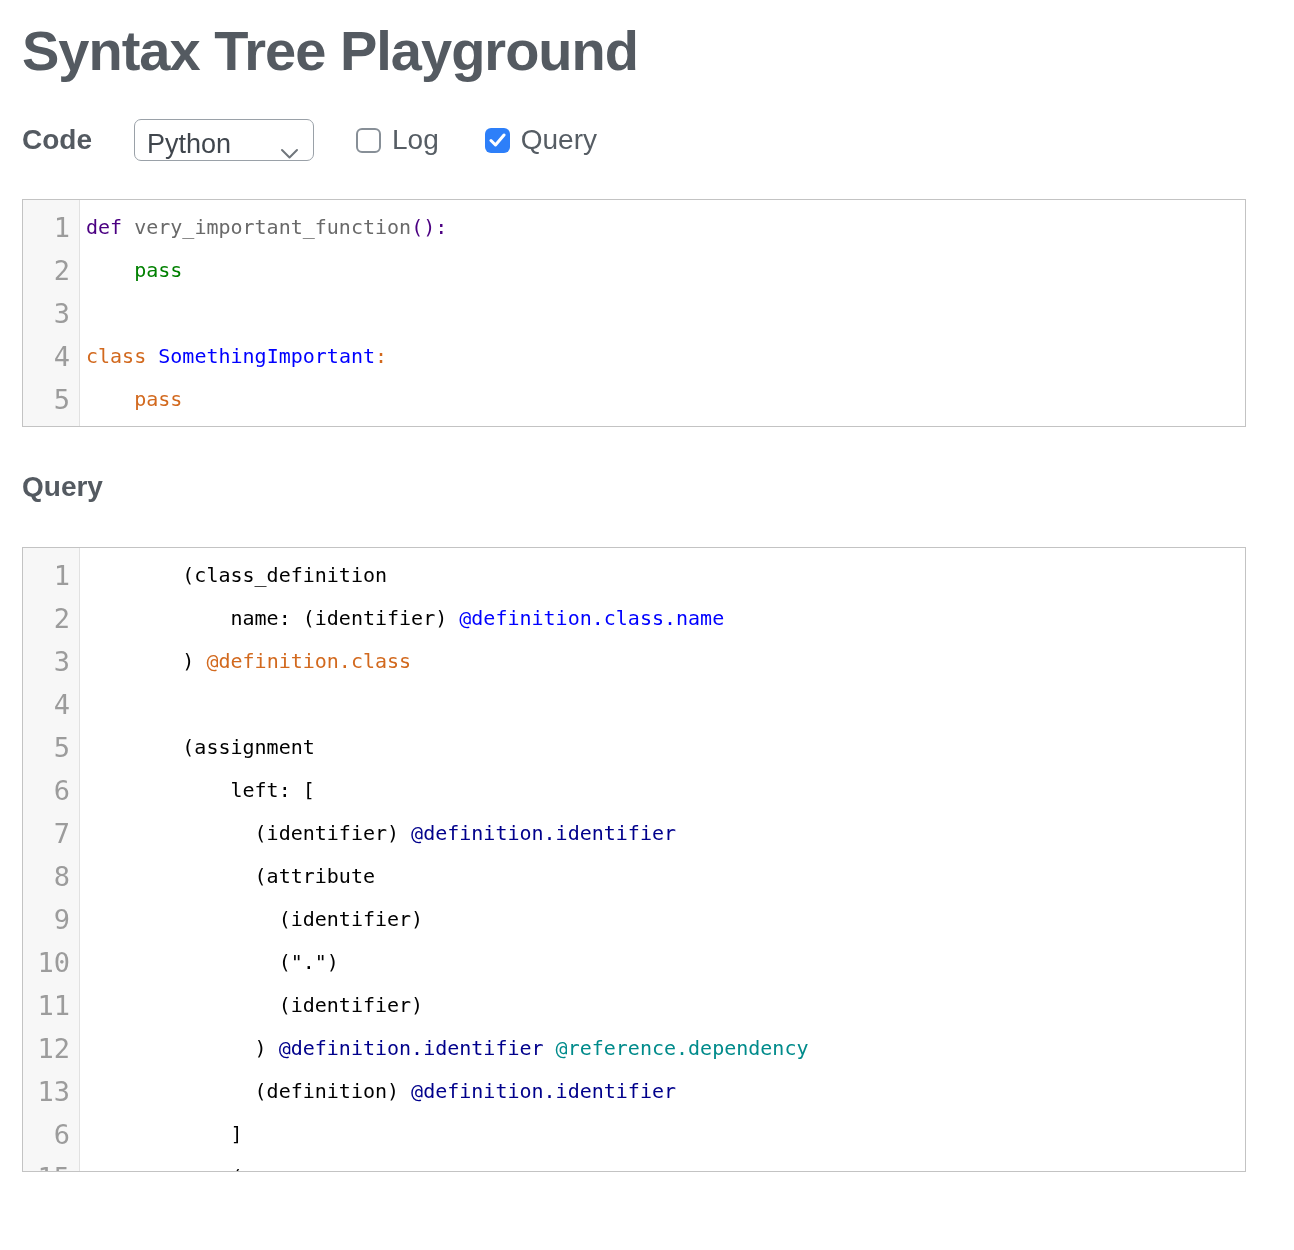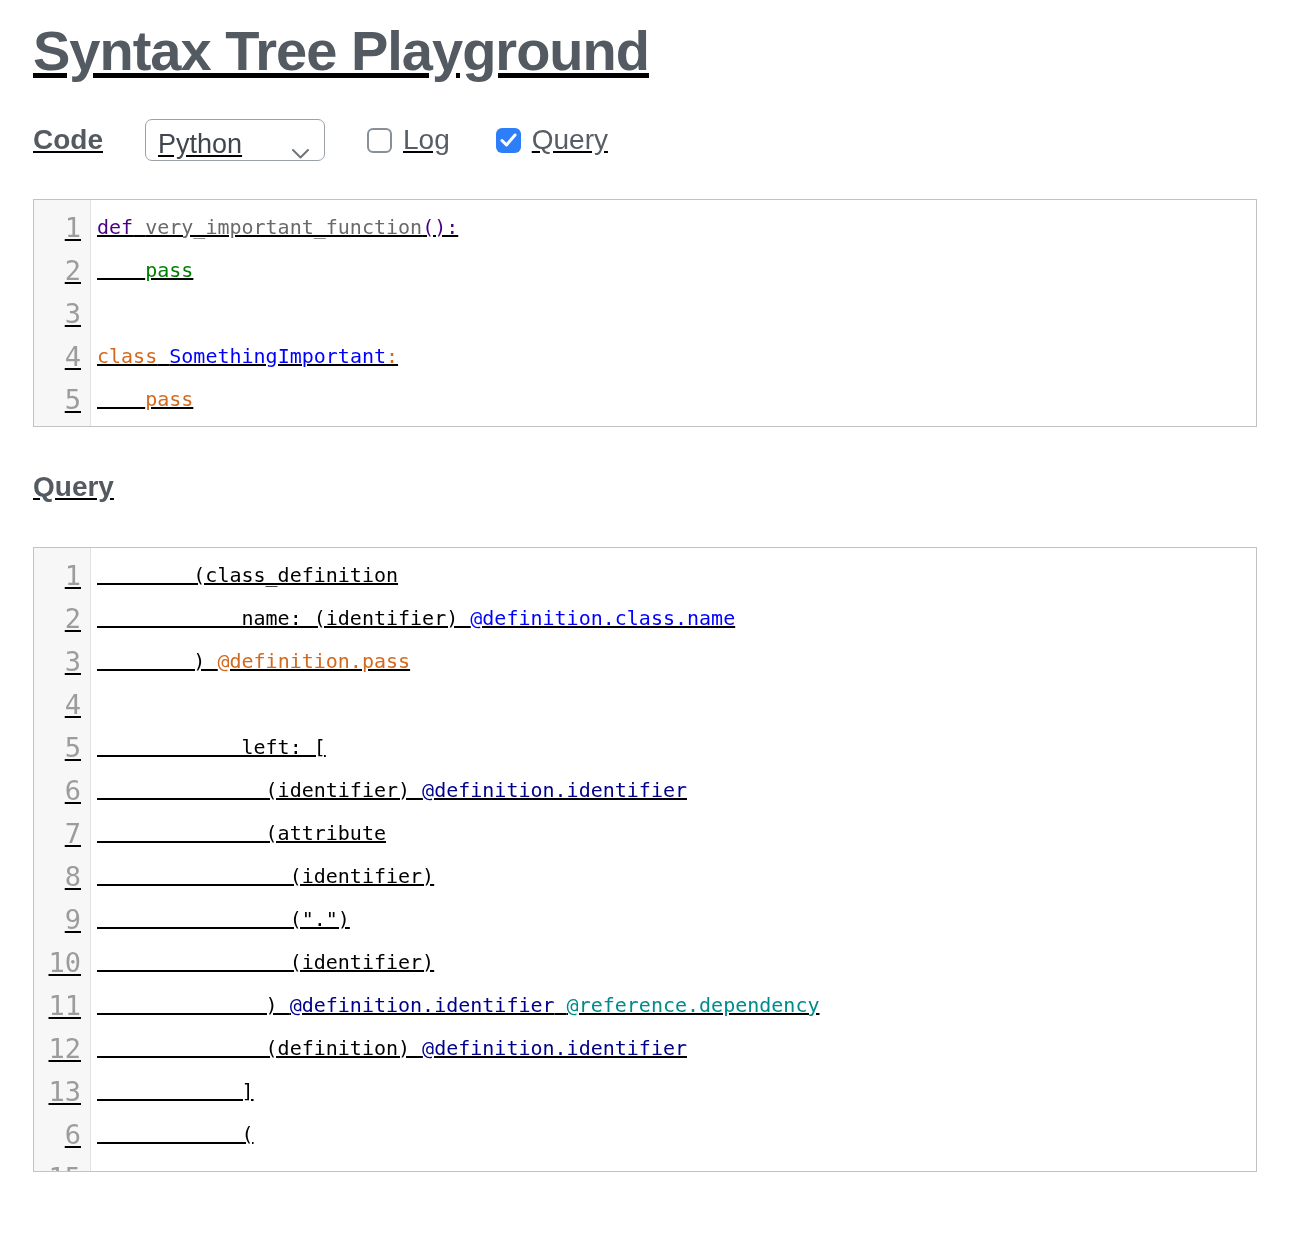--- a/index.html
+++ b/index.html
@@ -1,17 +1,17 @@
 <!DOCTYPE html>
 <html><head>
 <meta charset="utf-8">
 <style>
   html,body{margin:0;padding:0;background:#ffffff;}
   body{width:1294px;height:1250px;overflow:hidden;font-family:"Liberation Sans",sans-serif;}
-  .page{padding:10px 37px 0 33px;box-sizing:border-box;text-decoration:underline;}
+  .page{padding:10px 37px 0 22px;box-sizing:border-box;}
 
   h1.title{font-size:56px;font-weight:700;color:#545a61;margin:8px 0 0 0;letter-spacing:-1px;}
 
   .controls{display:flex;align-items:center;margin-top:36px;height:42px;}
   .ctl-label{font-size:28px;font-weight:700;color:#545a61;}
   .select{width:180px;height:42px;border:1.5px solid #9aa1a8;border-radius:7px;background:#fff;
           display:flex;align-items:flex-end;justify-content:space-between;
           padding:0 14px 0 12px;box-sizing:border-box;margin-left:42px;
           font-size:27px;color:#40464d;cursor:pointer;}
   .cb-wrap{display:flex;align-items:center;font-size:28px;color:#565d64;cursor:pointer;}
@@ -102,22 +102,23 @@
         <div class="linenum">10</div>
         <div class="linenum">11</div>
         <div class="linenum">12</div>
         <div class="linenum">13</div>
         <div class="linenum">6</div>
         <div class="linenum">15</div>
       </div>
     <div class="code-area">
         <div class="codeline"><span style="color: rgb(0, 0, 0);">        (class_definition</span></div>
         <div class="codeline"><span style="color: rgb(0, 0, 0);">            name: (identifier) </span><span style="color: rgb(0, 0, 255);">@definition.class.name</span></div>
-        <div class="codeline"><span style="color: rgb(0, 0, 0);">        ) </span><span style="color: rgb(210, 105, 30);">@definition.pass</span></div>
+        <div class="codeline"><span style="color: rgb(0, 0, 0);">        ) </span><span style="color: rgb(210, 105, 30);">@definition.class</span></div>
         <div class="codeline"></div>
+        <div class="codeline"><span style="color: rgb(0, 0, 0);">        (assignment</span></div>
         <div class="codeline"><span style="color: rgb(0, 0, 0);">            left: [</span></div>
         <div class="codeline"><span style="color: rgb(0, 0, 0);">              (identifier) </span><span style="color: rgb(0, 0, 139);">@definition.identifier</span></div>
         <div class="codeline"><span style="color: rgb(0, 0, 0);">              (attribute</span></div>
         <div class="codeline"><span style="color: rgb(0, 0, 0);">                (identifier)</span></div>
         <div class="codeline"><span style="color: rgb(0, 0, 0);">                (".")</span></div>
         <div class="codeline"><span style="color: rgb(0, 0, 0);">                (identifier)</span></div>
         <div class="codeline"><span style="color: rgb(0, 0, 0);">              ) </span><span style="color: rgb(0, 0, 139);">@definition.identifier</span><span style="color: rgb(0, 0, 0);"> </span><span style="color: rgb(0, 139, 139);">@reference.dependency</span></div>
         <div class="codeline"><span style="color: rgb(0, 0, 0);">              (definition) </span><span style="color: rgb(0, 0, 139);">@definition.identifier</span></div>
         <div class="codeline"><span style="color: rgb(0, 0, 0);">            ]</span></div>
         <div class="codeline"><span style="color: rgb(0, 0, 0);">            (</span></div>

